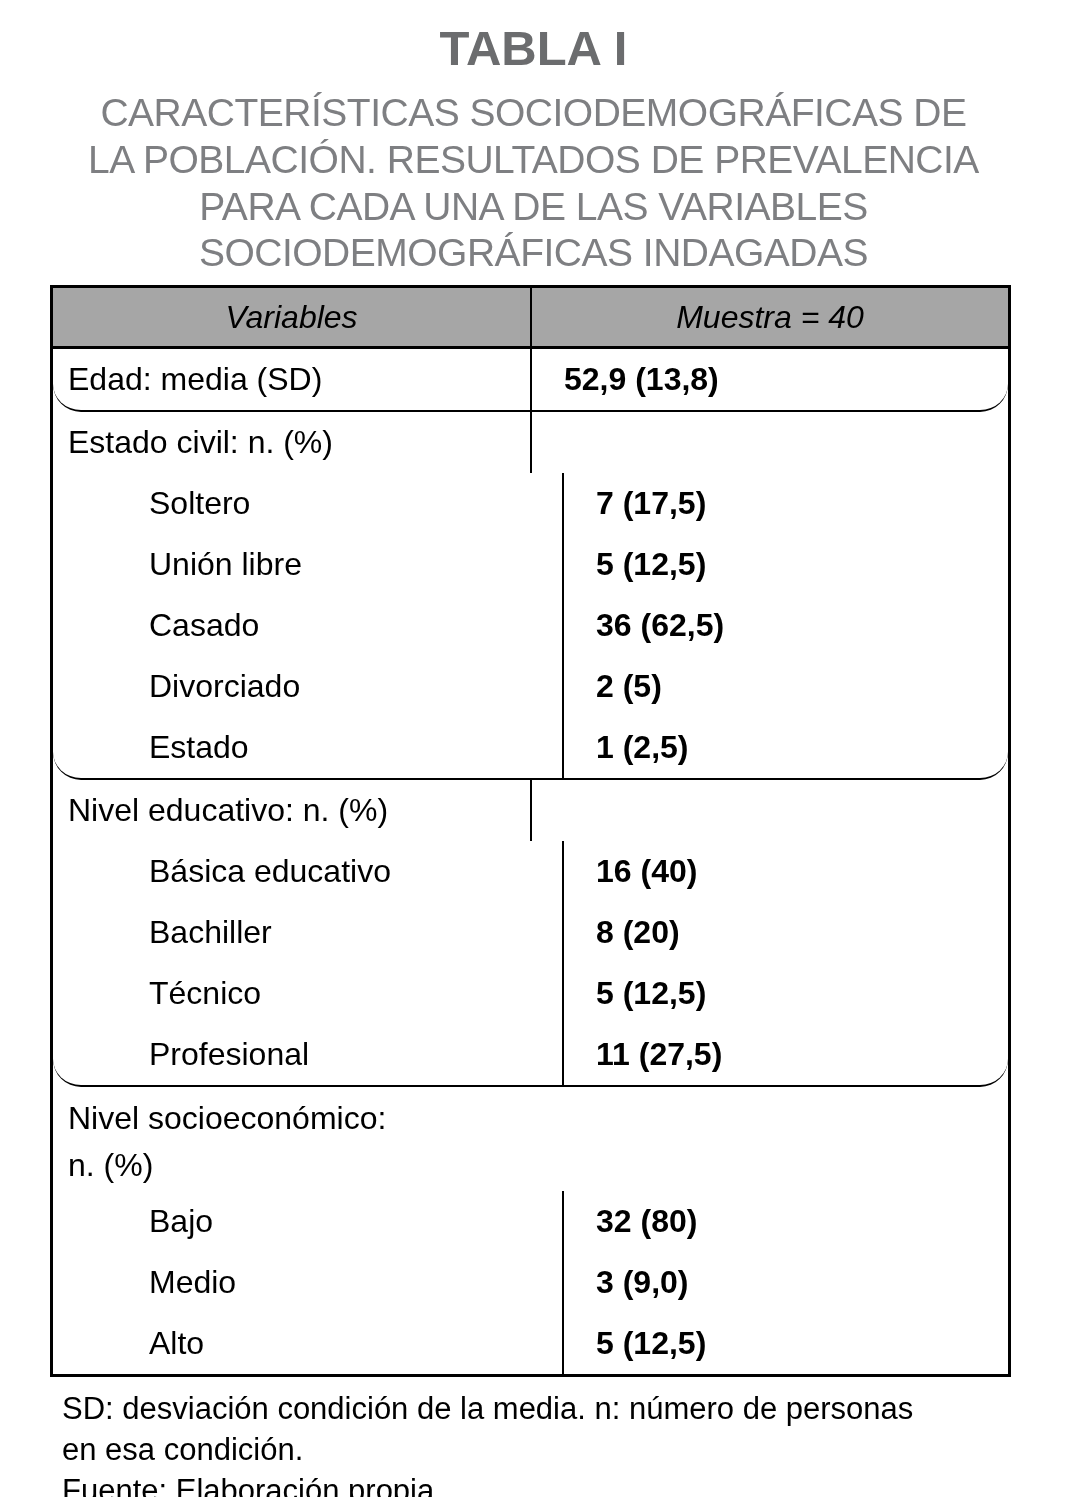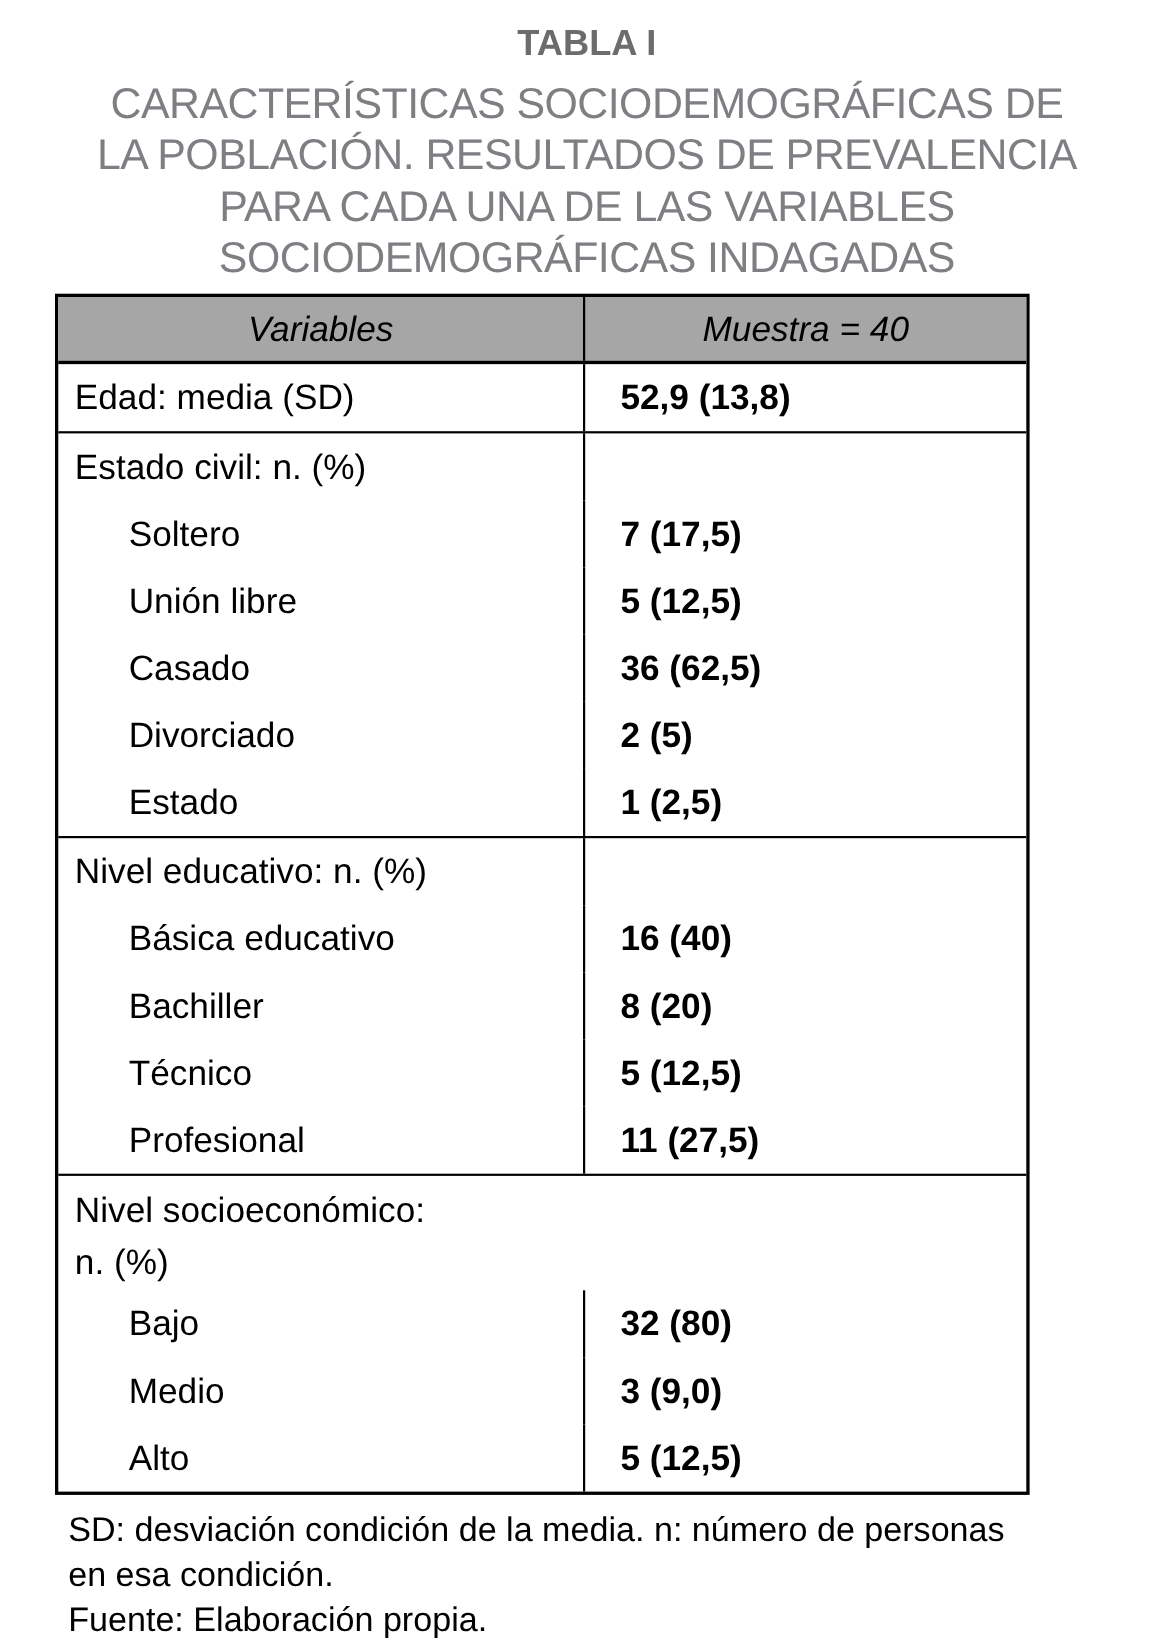--- a/index.html
+++ b/index.html
@@ -7,67 +7,67 @@
     position: relative;
     width: 1067px;
     height: 1497px;
     background: #ffffff;
     font-family: "Liberation Sans", sans-serif;
     color: #000;
     overflow: hidden;
   }
   .title-block { text-align: center; padding-top: 20px; }
   .table-title {
-    font-size: 33px;
+    font-size: 49px;
     font-weight: bold;
     color: #6b6c6e;
     letter-spacing: 0px;
     margin: 0 0 14px 0;
   }
   .table-subtitle {
     font-size: 39px;
     font-weight: normal;
     color: #7e7f82;
     letter-spacing: -0.5px;
     line-height: 1.2;
     white-space: pre-line;
     margin: 0 auto;
     width: 1000px;
   }
   .demo-table {
     margin: 8px 0 0 50px;
-    width: 886px;
+    width: 961px;
     border: 3px solid #000;
     box-sizing: border-box;
     font-size: 32px;
   }
   .thead-row {
     display: flex;
     background: #a6a6a6;
     border-bottom: 3px solid #000;
     height: 58px;
     align-items: center;
     font-style: italic;
   }
   .thead-cell { text-align: center; box-sizing: border-box; }
   .thead-cell.c1 { width: 477px; }
   .thead-cell.c2 { flex: 1; border-left: 2px solid #000; align-self: stretch; display: flex; align-items: center; justify-content: center; }
-  .section { border-bottom: 2px solid #000; }
+  .section { border-bottom: 2px solid #000; border-radius: 28px; }
   .section:last-child { border-bottom: none; }
   .trow { display: flex; min-height: 61px; }
   .cell-label {
     width: 477px;
     box-sizing: border-box;
     padding-left: 15px;
     display: flex;
     align-items: center;
     white-space: pre-line;
     line-height: 1.45;
   }
-  .cell-label.indent { padding-left: 64px; }
+  .cell-label.indent { padding-left: 64px; margin-left: 32px; }
   .cell-value {
     flex: 1;
     box-sizing: border-box;
     border-left: 2px solid #000;
     padding-left: 32px;
     display: flex;
     align-items: center;
     font-weight: bold;
   }
   .trow.tall { min-height: 104px; align-items: flex-start; }

